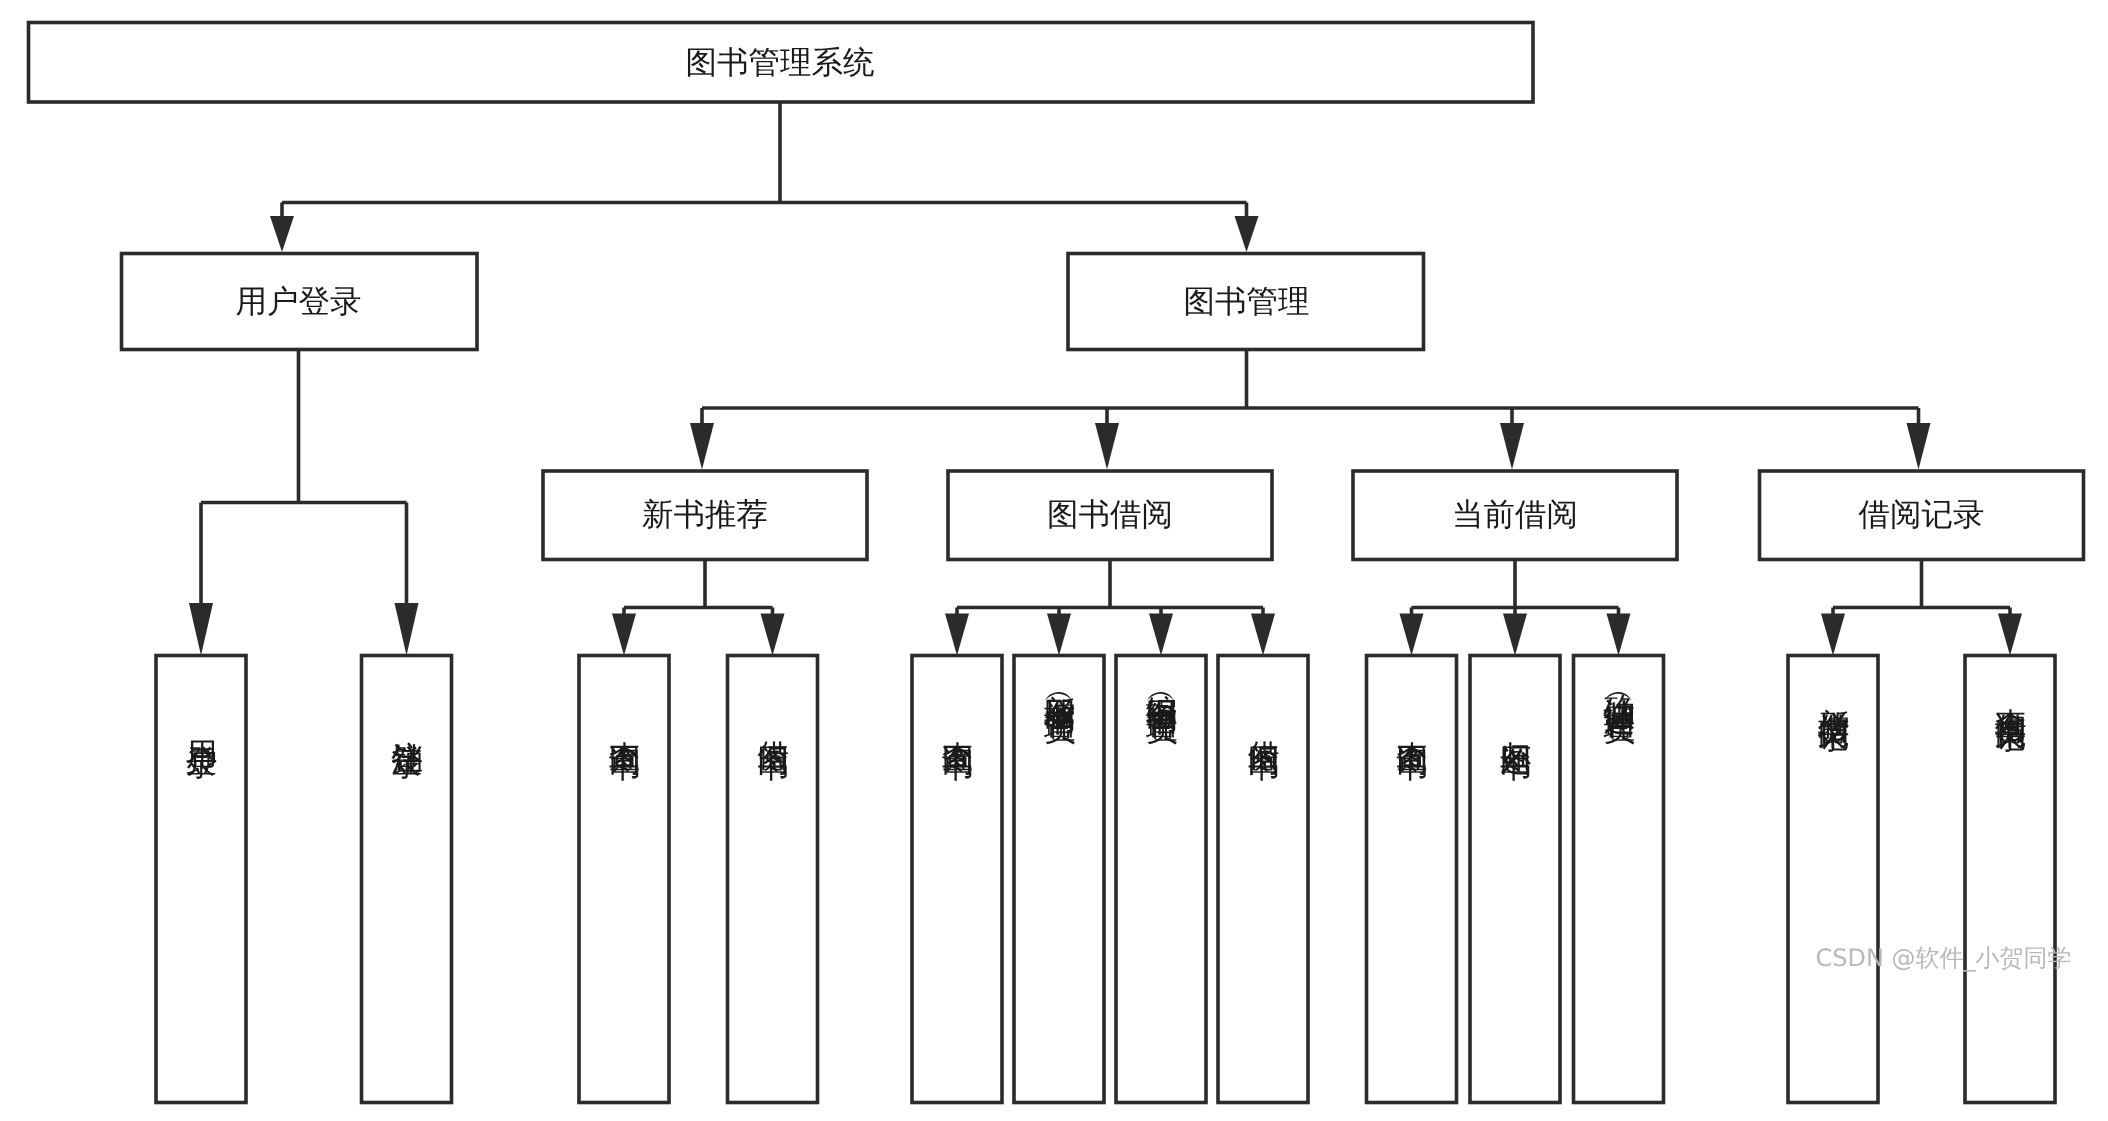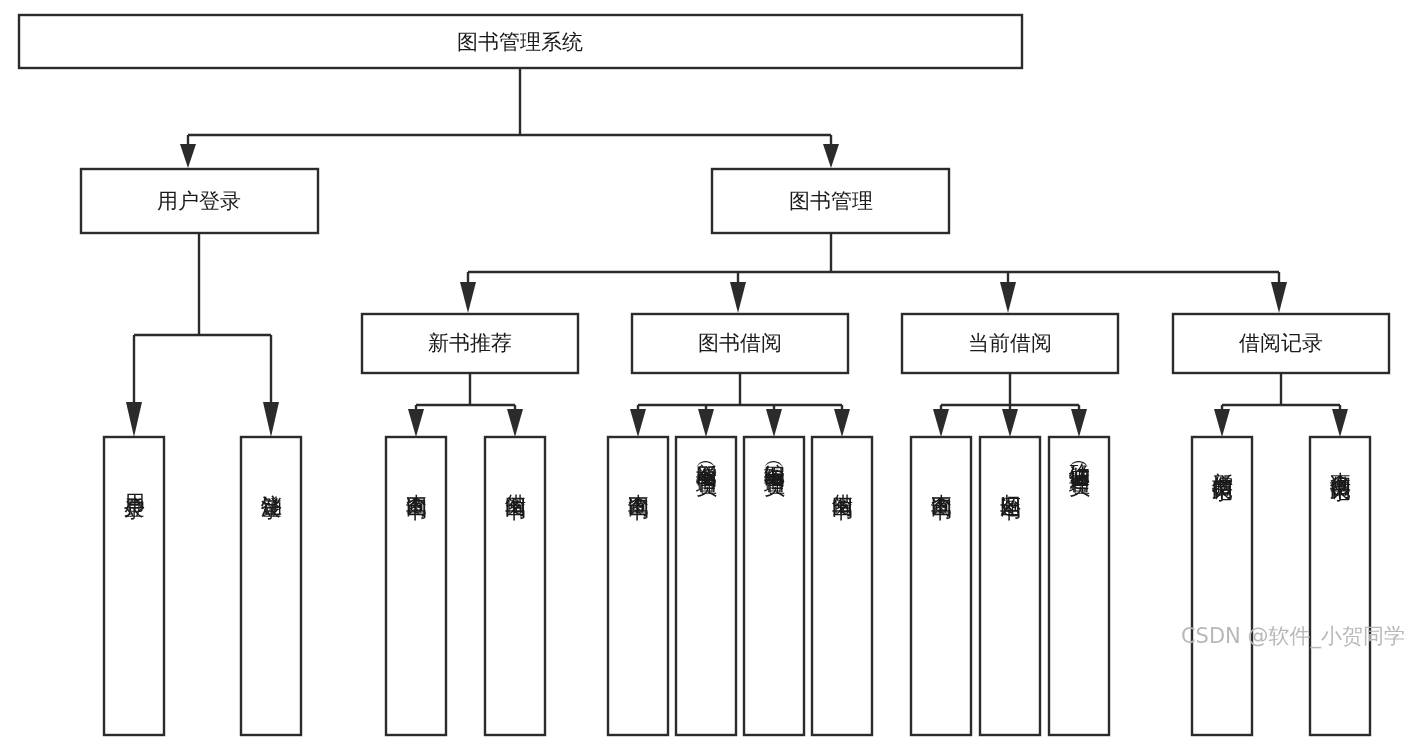--- a/index.html
+++ b/index.html
@@ -63,24 +63,24 @@
     user-select: none;
   }
   .leaf-label-wrap {
     position: absolute;
     display: flex;
     align-items: flex-start;
     justify-content: center;
   }
   .watermark {
     position: absolute;
-    right: 0;
+    right: 24px;
     bottom: 6px;
     font-family: "DejaVu Sans", "Liberation Sans", sans-serif;
-    font-size: 21px;
+    font-size: 16px;
     color: #b8b8b8;
     white-space: nowrap;
     user-select: none;
   }
 </style>
 </head>
 <body>
 
 <div id="diagram-root">
 

